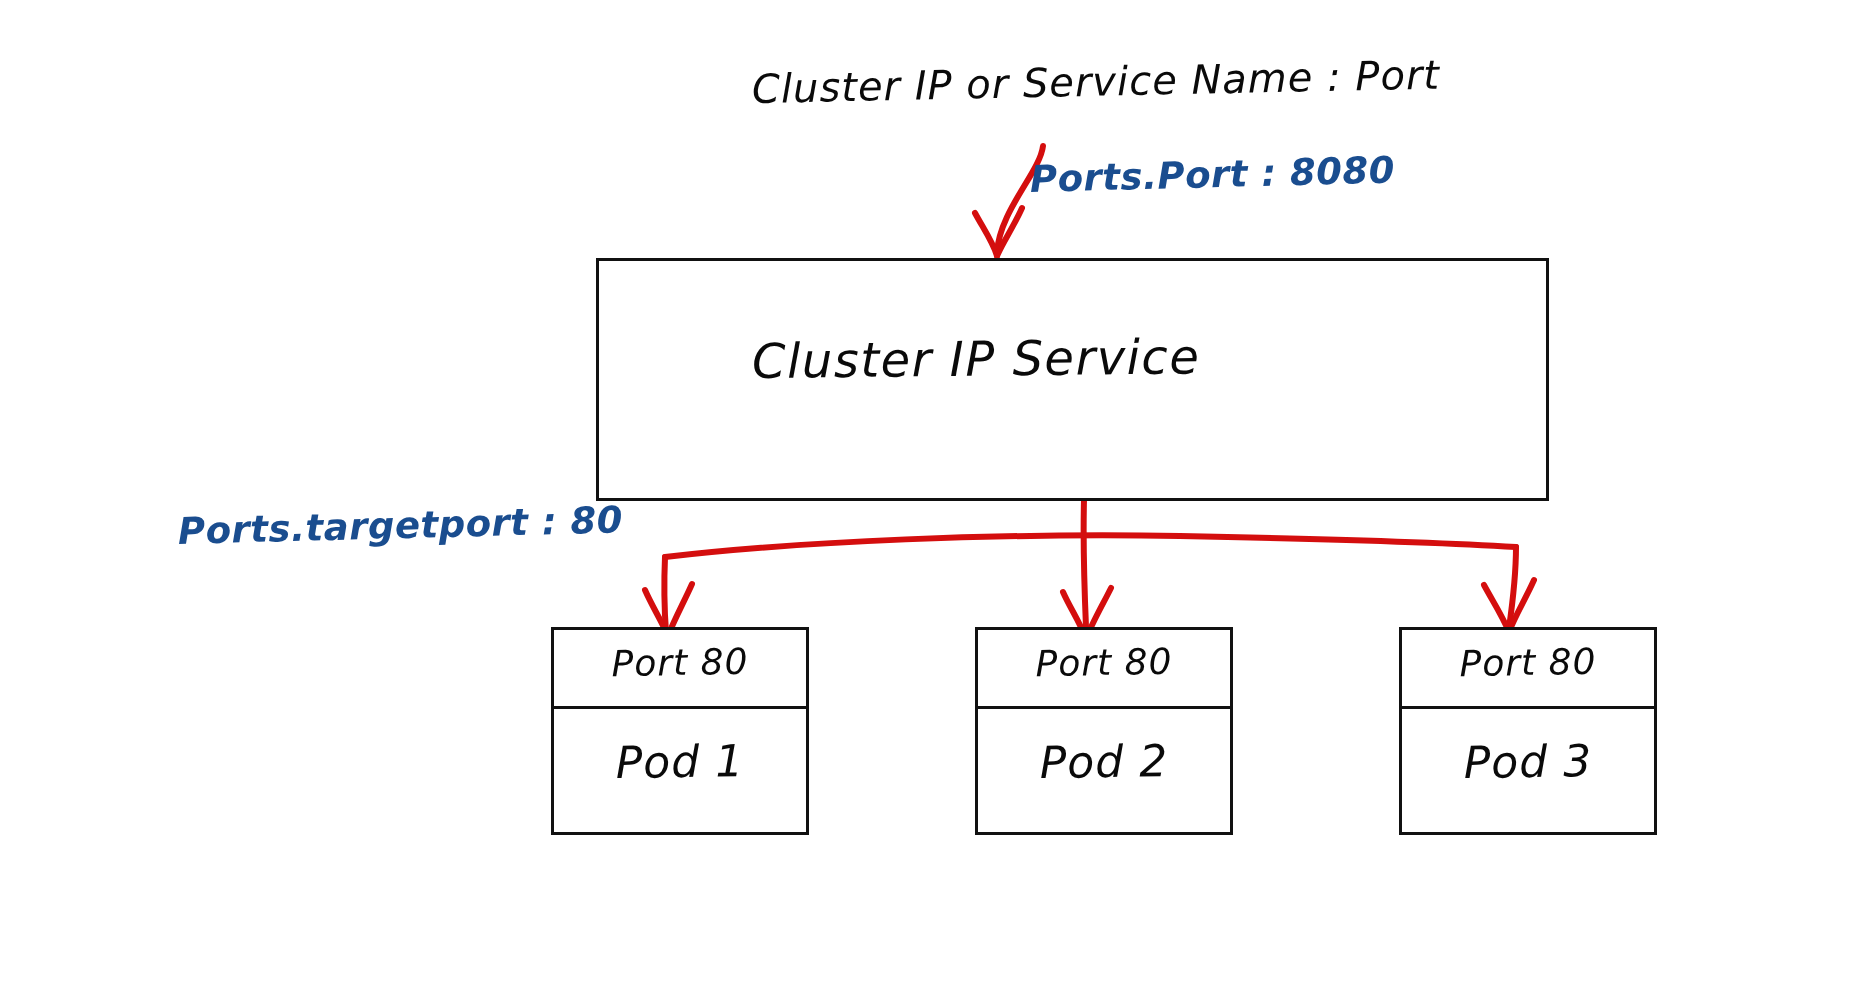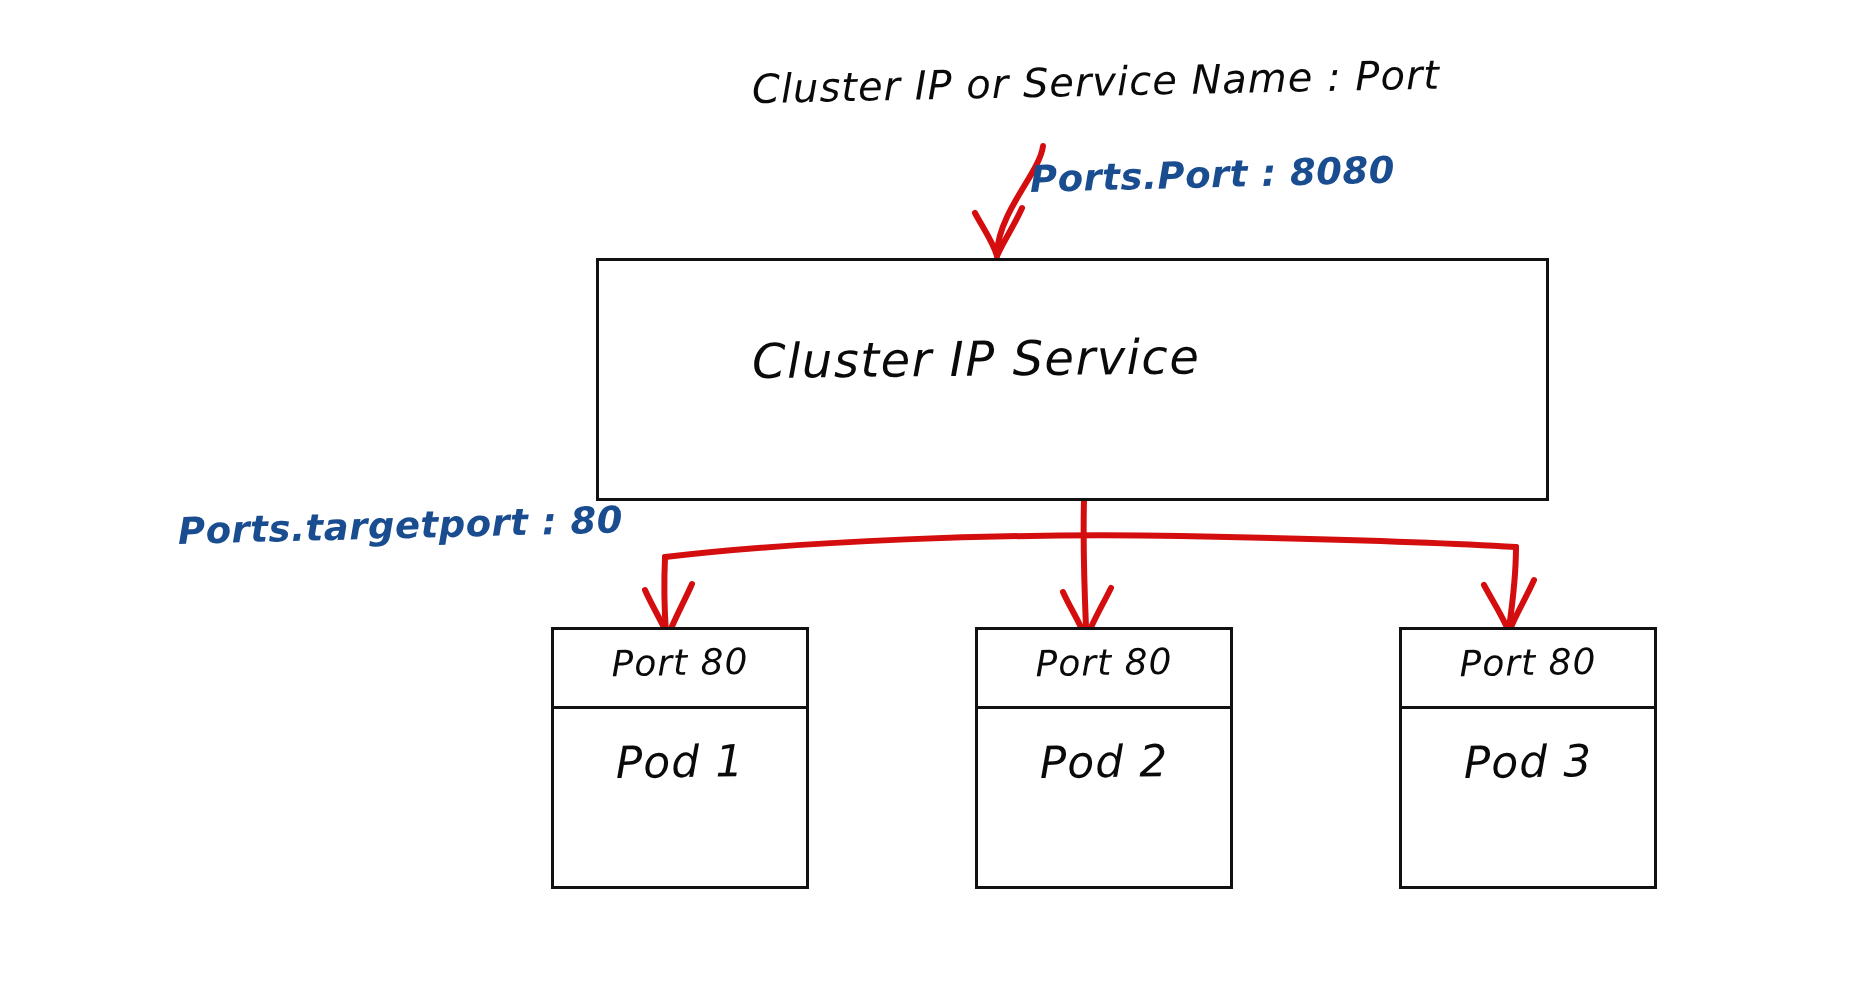--- a/index.html
+++ b/index.html
@@ -85,21 +85,21 @@
     font-style: italic;
     letter-spacing: 1.5px;
     transform: rotate(-0.6deg);
   }
 
   
   .pod-box {
     position: absolute;
     top: 627px;
     width: 258px;
-    height: 262px;
+    height: 208px;
     border: 3px solid #111111;
     background: #ffffff;
     box-sizing: border-box;
   }
   .pod-1 { left: 551px; }
   .pod-2 { left: 975px; }
   .pod-3 { left: 1399px; }
 
   .pod-divider {
     position: absolute;

